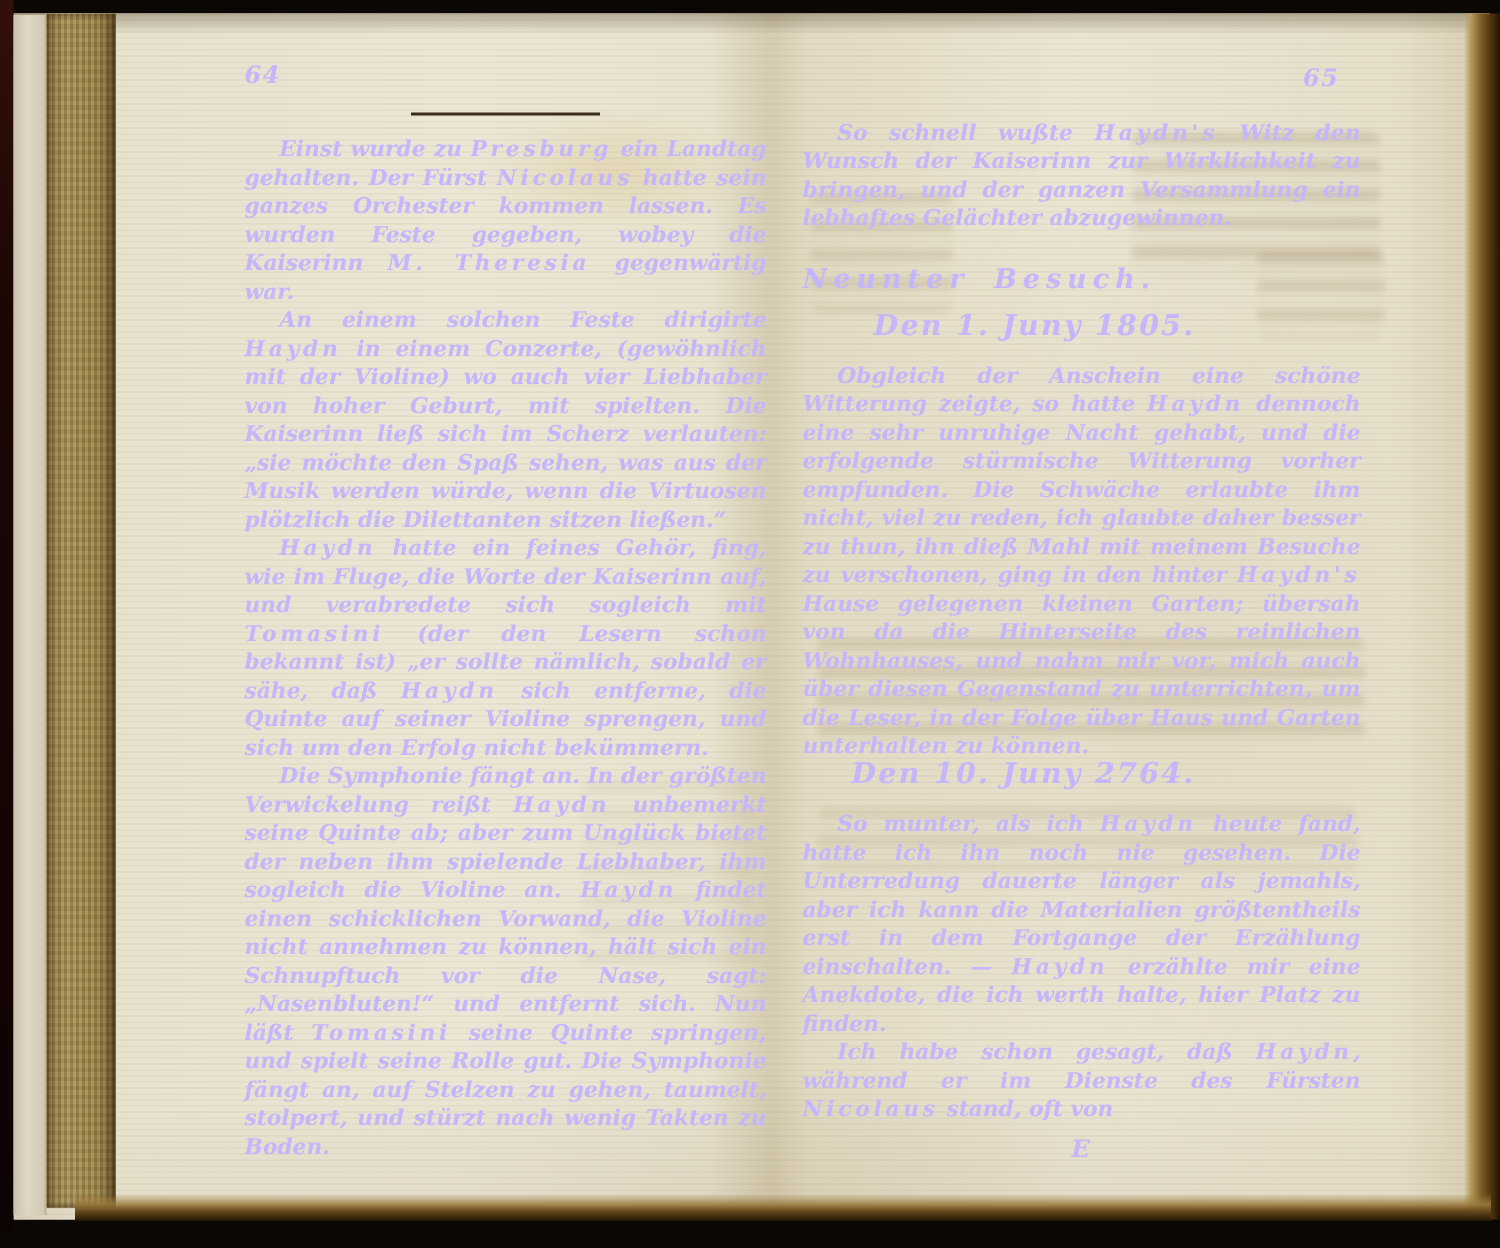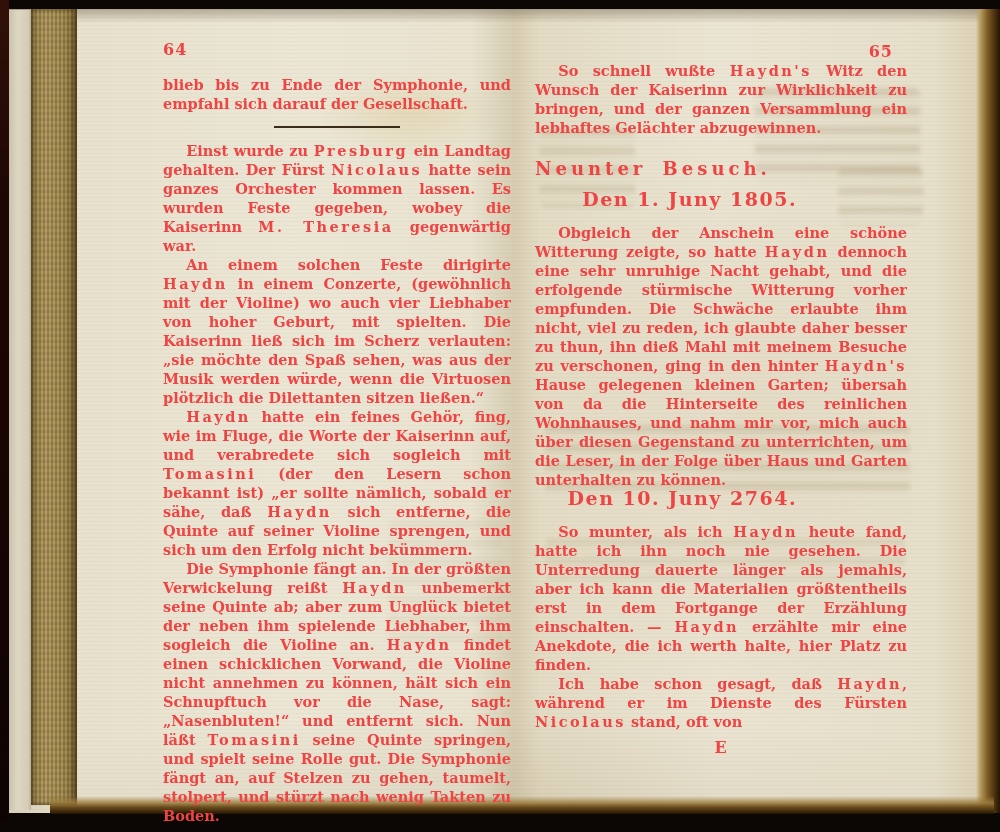--- a/index.html
+++ b/index.html
@@ -61,29 +61,29 @@
   }
   .g1{left:755px;top:88px;width:165px;height:95px;}
   .g2{left:540px;top:128px;width:95px;height:80px;opacity:.8;}
   .g3{left:545px;top:425px;width:365px;height:70px;opacity:.85;}
   .g4{left:838px;top:168px;width:85px;height:58px;opacity:.9;}
   .g5{left:545px;top:538px;width:360px;height:42px;opacity:.6;}
   .g6{left:388px;top:520px;width:115px;height:125px;opacity:.35;}
 
   
   .page{
-    position:absolute;color:#ef4444;
+    position:absolute;color:#c4b5fd;
     font-size:14.5px;line-height:19px;font-weight:700;
-    text-align:justify;hyphens:auto;-webkit-hyphens:auto;
+    text-align:justify;hyphens:auto;font-style:italic;-webkit-hyphens:auto;
   }
   .page-left{left:163px;top:40px;width:348px;}
   .page-right{left:535px;top:42px;width:372px;}
   .pagenum{font-size:16px;font-weight:700;letter-spacing:1px;}
   .pagenum.num-left{text-align:left;margin-bottom:16px;}
-  .pagenum.num-right{text-align:right;padding-right:14px;}
+  .pagenum.num-right{text-align:right;padding-right:14px;margin-bottom:18px;}
   p{margin:0;}
   p.ind{text-indent:1.6em;}
   .rule{width:126px;margin:13px auto;border:0;border-top:2px solid #3a2d1a;}
   h2.heading{
     margin:22px 0 12px;font-size:18px;font-weight:700;
     letter-spacing:4px;word-spacing:6px;
   }
   .date{
     text-align:right;padding-right:110px;font-size:19px;
     letter-spacing:1.5px;margin:0 0 14px;
@@ -105,21 +105,20 @@
 
   <div class="ghost g1"></div>
   <div class="ghost g2"></div>
   <div class="ghost g3"></div>
   <div class="ghost g4"></div>
   <div class="ghost g5"></div>
   <div class="ghost g6"></div>
 
   <div class="page page-left">
     <div class="pagenum num-left">64</div>
-    <p class="cont spaceable">blieb bis zu Ende der Symphonie, und empfahl sich darauf der Gesellschaft.</p>
     <hr class="rule">
     <p class="ind spaceable">Einst wurde zu <span class="sp">Presburg</span> ein Landtag gehalten. Der Fürst <span class="sp">Nicolaus</span> hatte sein ganzes Orchester kommen lassen. Es wurden Feste gegeben, wobey die Kaiserinn <span class="sp">M. Theresia</span> gegenwärtig war.</p>
     <p class="ind spaceable">An einem solchen Feste dirigirte <span class="sp">Haydn</span> in einem Conzerte, (gewöhnlich mit der Violine) wo auch vier Liebhaber von hoher Geburt, mit spielten. Die Kaiserinn ließ sich im Scherz verlauten: „sie möchte den Spaß sehen, was aus der Musik werden würde, wenn die Virtuosen plötzlich die Dilettanten sitzen ließen.“</p>
     <p class="ind spaceable"><span class="sp">Haydn</span> hatte ein feines Gehör, fing, wie im Fluge, die Worte der Kaiserinn auf, und verabredete sich sogleich mit <span class="sp">Tomasini</span> (der den Lesern schon bekannt ist) „er sollte nämlich, sobald er sähe, daß <span class="sp">Haydn</span> sich entferne, die Quinte auf seiner Violine sprengen, und sich um den Erfolg nicht bekümmern.</p>
     <p class="ind spaceable">Die Symphonie fängt an. In der größten Verwickelung reißt <span class="sp">Haydn</span> unbemerkt seine Quinte ab; aber zum Unglück bietet der neben ihm spielende Liebhaber, ihm sogleich die Violine an. <span class="sp">Haydn</span> findet einen schicklichen Vorwand, die Violine nicht annehmen zu können, hält sich ein Schnupftuch vor die Nase, sagt: „Nasenbluten!“ und entfernt sich. Nun läßt <span class="sp">Tomasini</span> seine Quinte springen, und spielt seine Rolle gut. Die Symphonie fängt an, auf Stelzen zu gehen, taumelt, stolpert, und stürzt nach wenig Takten zu Boden.</p>
   </div>
 
   <div class="page page-right">
     <div class="pagenum num-right">65</div>
     <p class="ind spaceable">So schnell wußte <span class="sp"><span class="sp">Haydn</span>'s</span> Witz den Wunsch der Kaiserinn zur Wirklichkeit zu bringen, und der ganzen Versammlung ein lebhaftes Gelächter abzugewinnen.</p>

